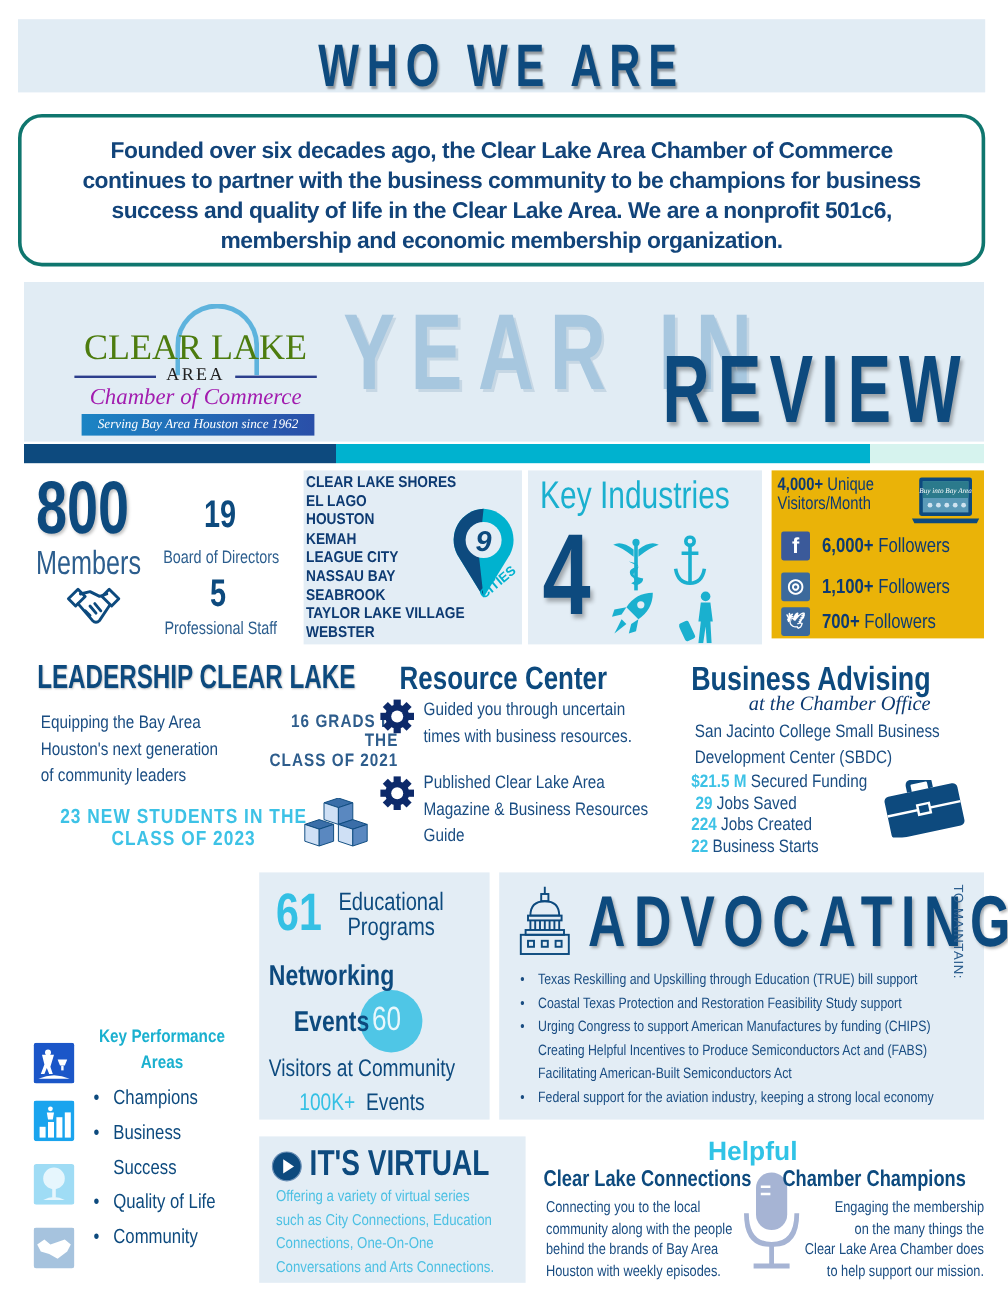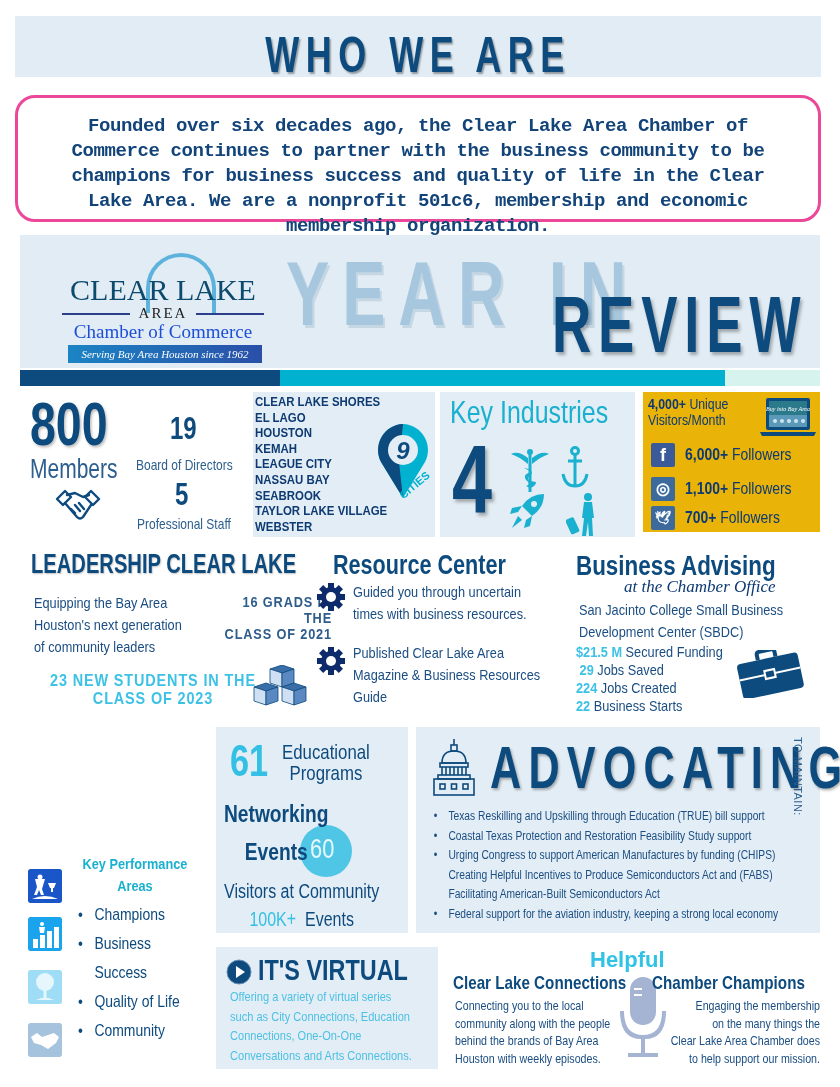--- a/index.html
+++ b/index.html
@@ -4,30 +4,30 @@
 <style>
   * { box-sizing: border-box; margin: 0; padding: 0; }
   html, body { width: 840px; height: 1087px; background: #ffffff; overflow: hidden; }
   body { position: relative; font-family: "Liberation Sans", sans-serif; color: #0d4a7e; }
   .abs { position: absolute; }
 
   
   #who-banner { left: 15px; top: 16px; width: 806px; height: 61px; background: #e1ecf4; }
   #who-title { left: 0; top: 10px; width: 806px; text-align: center; font-size: 50px; font-weight: bold; letter-spacing: 9px; color: #0d4a7e; text-shadow: 2px 2px 2px rgba(0,0,0,0.35); transform: scaleX(0.72); transform-origin: center top; }
 
-  #mission-box { left: 15px; top: 95px; width: 806px; height: 127px; border: 3px solid #ec4899; border-radius: 20px; background: #fff; font-family: Liberation Mono, monospace; }
+  #mission-box { left: 15px; top: 95px; width: 806px; height: 127px; border: 3px solid #0f766e; border-radius: 20px; background: #fff; }
   #mission-text { left: 40px; top: 16px; width: 720px; text-align: center; font-size: 19px; font-weight: bold; line-height: 25px; color: #12447a; letter-spacing: -0.4px; }
 
   
   #yir-panel { left: 20px; top: 235px; width: 800px; height: 133px; background: #e1ecf4; }
   #logo { left: 38px; top: 20px; width: 210px; height: 100px; }
-  .logo-clear { left: 0; top: 18px; width: 210px; text-align: center; font-family: "Liberation Serif", serif; font-size: 30px; color: #0c4a6e; letter-spacing: 0px; }
+  .logo-clear { left: 0; top: 18px; width: 210px; text-align: center; font-family: "Liberation Serif", serif; font-size: 30px; color: #4d7c0f; letter-spacing: 0px; }
   .logo-area { left: 0; top: 50px; width: 210px; text-align: center; font-family: "Liberation Serif", serif; font-size: 15px; color: #222; letter-spacing: 2px; }
   .logo-line { top: 58px; height: 2px; background: #2c3e8c; }
-  .logo-chamber { left: 0; top: 66px; width: 210px; text-align: center; font-family: "Liberation Serif", serif; font-size: 19px; color: #1d4ed8; }
+  .logo-chamber { left: 0; top: 66px; width: 210px; text-align: center; font-family: "Liberation Serif", serif; font-style: italic; font-size: 19px; color: #a21caf; }
   .logo-serving { left: 10px; top: 90px; width: 194px; height: 18px; background: linear-gradient(90deg, #1b84c4, #2a4fa8); color: #fff; text-align: center; font-family: "Liberation Serif", serif; font-style: italic; font-size: 11px; line-height: 18px; }
   .logo-arc { left: 88px; top: -2px; width: 70px; height: 60px; border: 4px solid #3ea6d8; border-bottom: none; border-radius: 40px 40px 0 0; opacity: 0.8; }
 
   #year-in { left: 266px; top: 8px; font-size: 90px; font-weight: bold; color: #a7c7df; letter-spacing: 18px; transform: scaleX(0.72); transform-origin: left top; text-shadow: 3px 3px 0 rgba(120,150,180,0.25); }
   #review { left: 532px; top: 44px; font-size: 80px; font-weight: bold; color: #0d4a7e; letter-spacing: 10px; transform: scaleX(0.68); transform-origin: left top; text-shadow: 3px 3px 4px rgba(0,0,0,0.3); }
 
   #bar-dark { left: 20px; top: 370px; width: 260px; height: 16px; background: #0d4a7e; }
   #bar-cyan { left: 280px; top: 370px; width: 445px; height: 16px; background: #00b2cf; }
   #bar-mint { left: 725px; top: 370px; width: 95px; height: 16px; background: #d6f3ee; }
 

